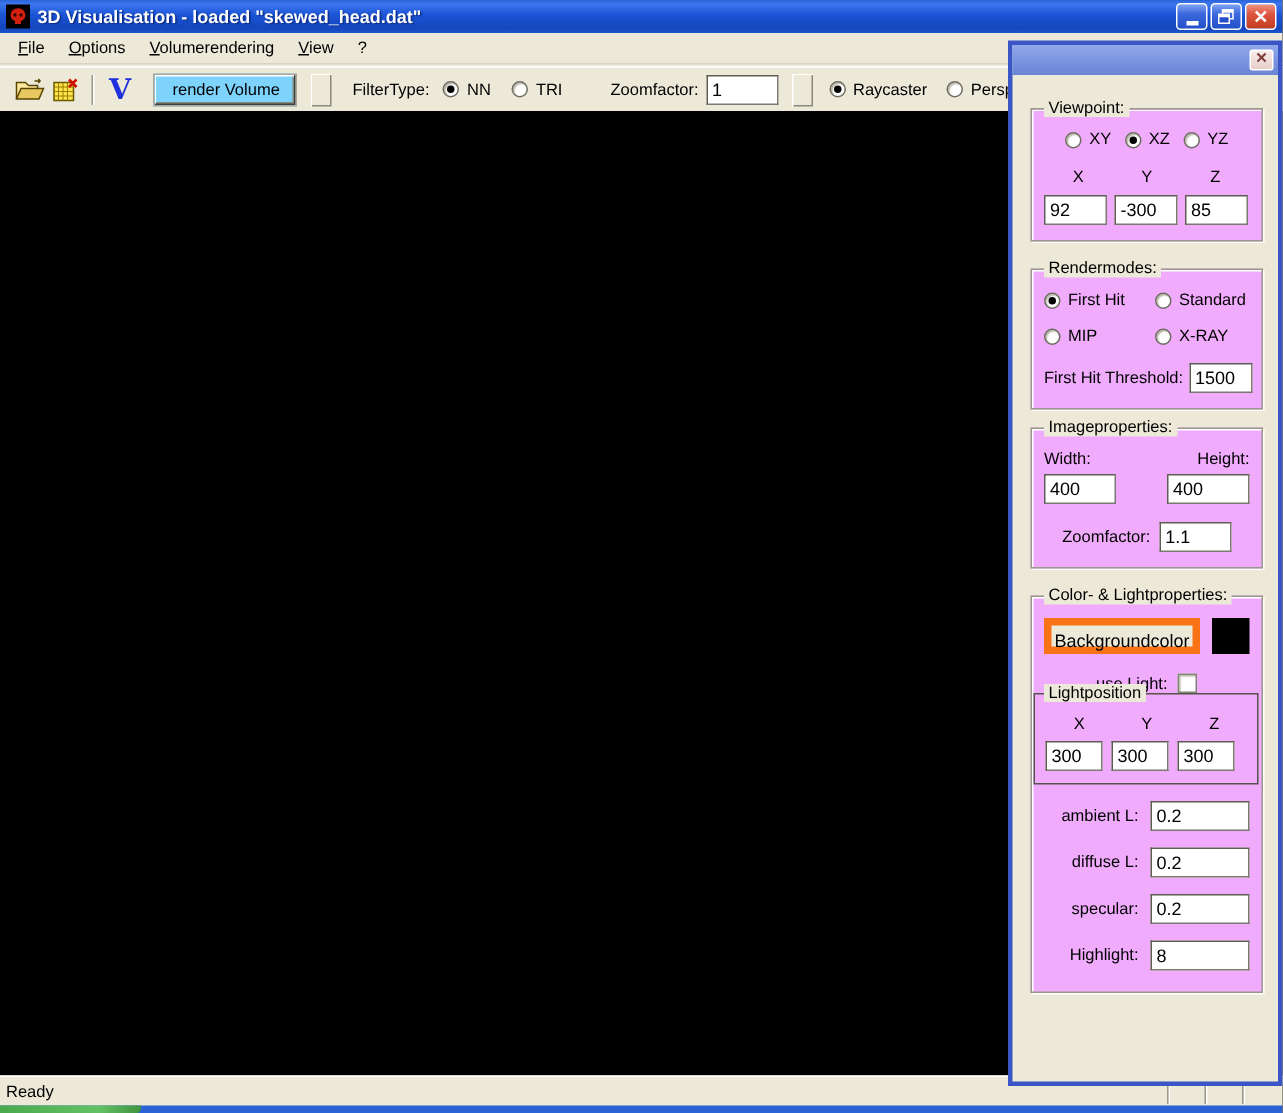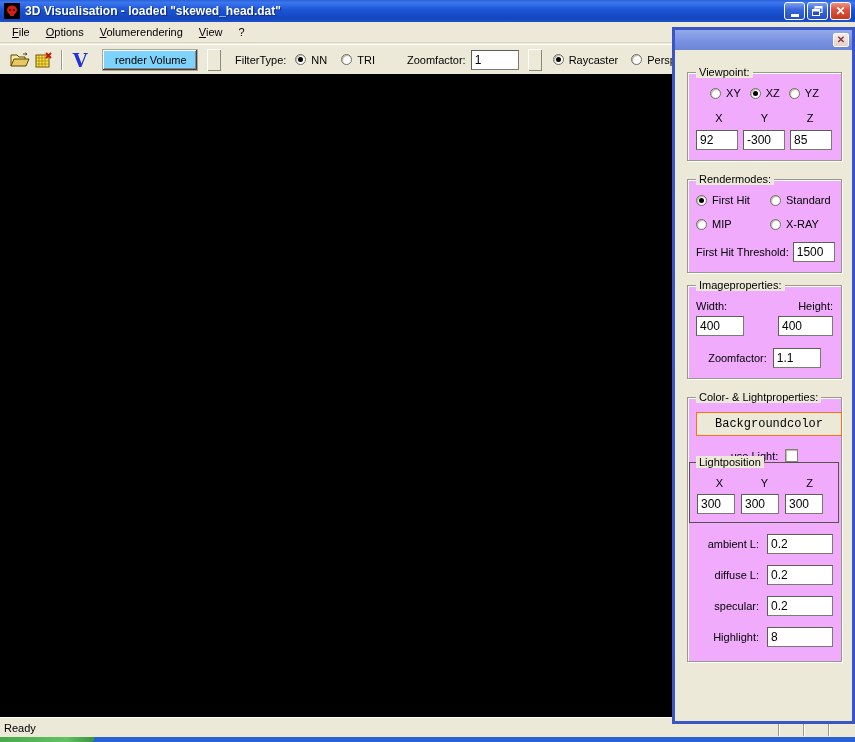--- a/index.html
+++ b/index.html
@@ -103,21 +103,21 @@
     position:absolute; top:-7px; left:8px; background:#ece9d8; padding:0 3px; white-space:nowrap;
   }
   .row { display:flex; align-items:center; }
   .grid3 { display:grid; grid-template-columns:1fr 1fr 1fr; justify-items:center; }
 
   .w42 { width:42px; } .w48 { width:48px; } .w55 { width:55px; } .w36 { width:38px; } .w68 { width:66px; }
 
   .field-row { display:flex; align-items:center; justify-content:flex-end; margin-top:11px; }
   .field-row .flabel { text-align:right; margin-right:8px; white-space:nowrap; }
 
-  .bgc-btn { height:24px; padding:3px 18px; background:#ece9d8; border:1px solid #f97316; font-size:12px; white-space:nowrap;font-family:Liberation Mono, monospace; }
+  .bgc-btn { height:24px; padding:3px 2px; background:#ece9d8; border:5px solid #f97316; font-size:12px; white-space:nowrap; }
   .swatch { width:34px; height:24px; margin-left:8px; }
 
   .subgroup {
     position:relative; border:1px solid #55534a; margin:0 -6px 0 -7px; padding:12px 6px 8px 7px;
   }
   .subgroup > .gtitle { position:absolute; top:-7px; left:6px; background:#ece9d8; padding:0 3px; }
 </style>
 </head>
 <body>
 

